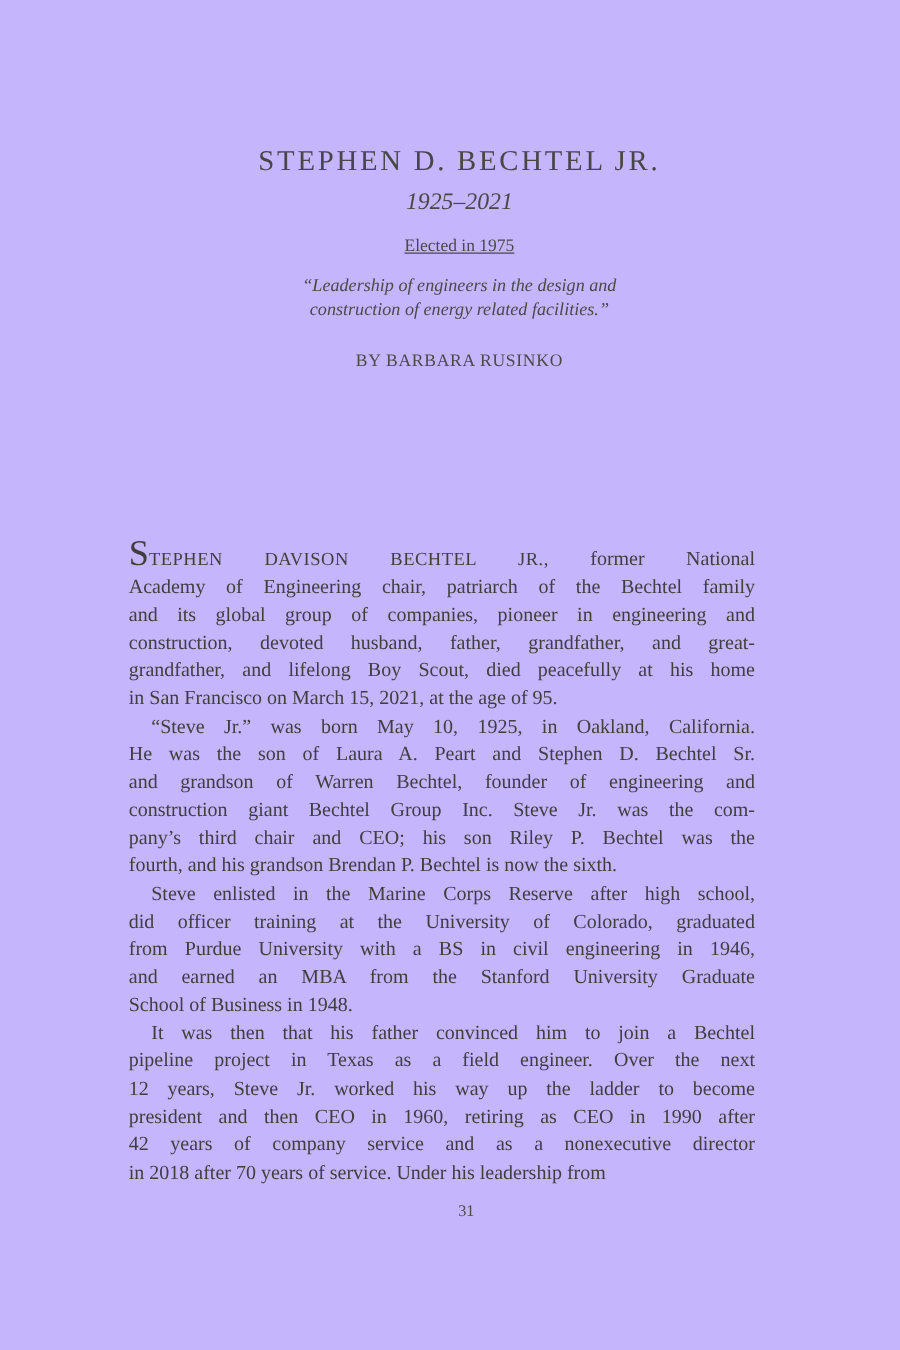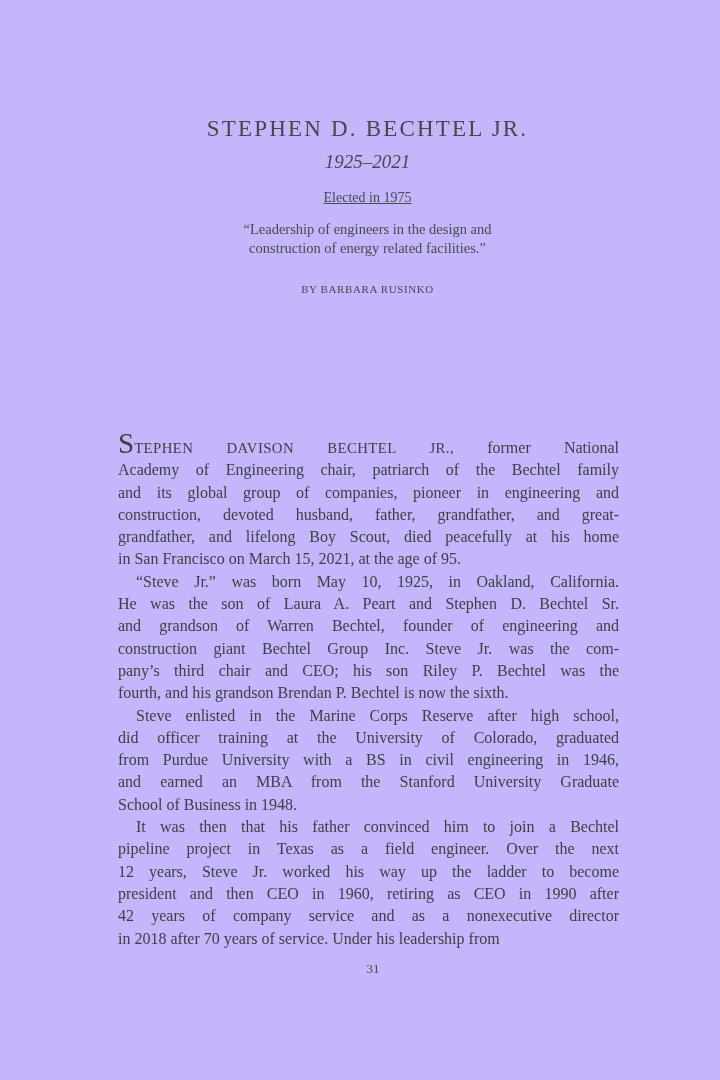--- a/index.html
+++ b/index.html
@@ -36,34 +36,35 @@
   }
   .elected {
     margin-top: 16px;
     font-size: 14px;
     line-height: 17px;
     color: #4a4a4a;
     text-decoration: underline;
   }
   .quote {
     margin-top: 14px;
+    font-style: italic;
     font-size: 14.5px;
     line-height: 19px;
     color: #4a4a4a;
   }
   .byline {
     margin-top: 23px;
-    font-size: 11px;
+    font-size: 14px;
     letter-spacing: 0.6px;
     line-height: 17px;
     color: #4a4a4a;
   }
   .bodytext {
     position: absolute;
-    left: 118px;
+    left: 103px;
     top: 437px;
     width: 501px;
     font-size: 16px;
     line-height: 22.3px;
     color: #3f3f3f;
   }
   .paragraph { margin: 0; }
   .line { text-align: left; white-space: normal; }
   .jline { text-align: justify; text-align-last: justify; }
   .indent { text-indent: 18px; }

